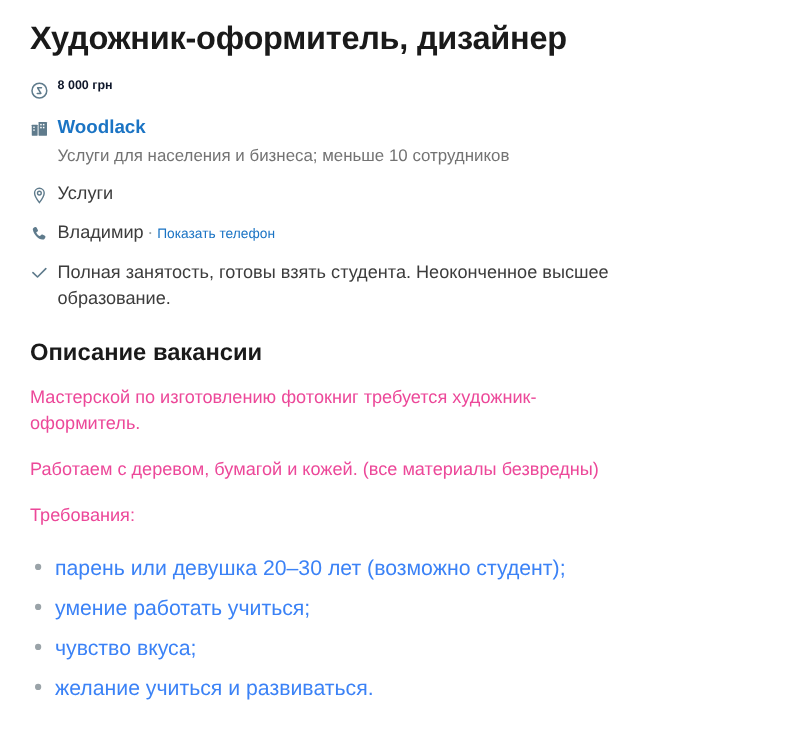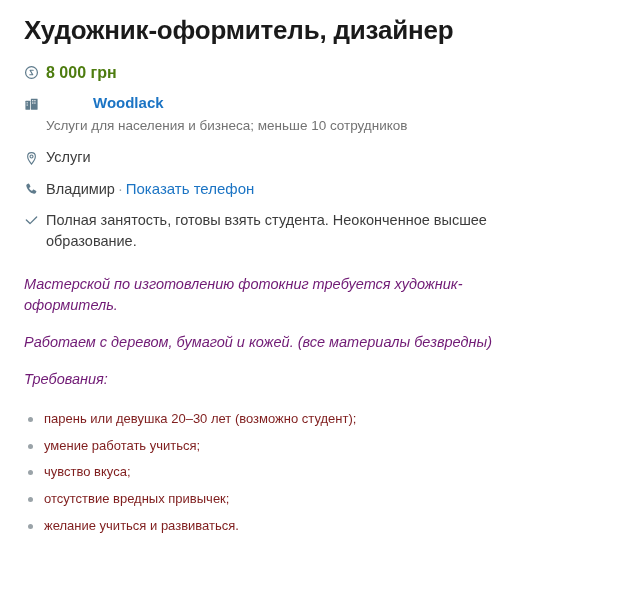--- a/index.html
+++ b/index.html
@@ -30,42 +30,41 @@
   .info-list {
     margin: 0 0 22px 0;
   }
   .info-row {
     display: flex;
     align-items: flex-start;
     margin-bottom: 11px;
   }
   .info-row.tight {
     margin-bottom: 3px;
-    gap: 47px;
   }
   .ico {
     width: 22px;
     min-width: 22px;
     height: 19px;
     display: flex;
     align-items: center;
     justify-content: flex-start;
     color: #5f7b8c;
     margin-top: 1px;
   }
   .ico svg { display: block; }
   .info-text {
     font-size: 14.5px;
     line-height: 1.35;
     color: #3c3c3c;
   }
   .salary {
-    font-size: 16px;
-    font-weight: bold;
-    color: #4d7c0f;
+    font-size: 10px;
+    font-weight: bold;
+    color: #0f172a;
   }
   .company-link {
     font-size: 15px;
     font-weight: bold;
     color: #1b74c4;
     text-decoration: none;
     cursor: pointer;
   }
   .company-desc {
     font-size: 13.5px;
@@ -76,59 +75,58 @@
   }
   .contact-name {
     font-size: 14.5px;
     color: #3c3c3c;
   }
   .dot-sep {
     color: #9aa3a8;
     padding: 0 3px;
   }
   .phone-link {
-    font-size: 15px;
+    font-size: 11px;
     color: #1b74c4;
     text-decoration: none;
     cursor: pointer;
     margin-top: 36px;
   }
   .employment {
     font-size: 14.5px;
     line-height: 1.45;
     color: #3c3c3c;
     max-width: 545px;
   }
   .section-title {
     font-size: 19px;
     font-weight: bold;
     color: #1a1a1a;
     margin: 20px 0 14px 0;
   }
   .para {
     font-size: 14.5px;
     line-height: 1.45;
-    color: #701a75;
+    color: #ec4899;
     margin: 0 0 16px 0;
     max-width: 580px;
-    font-style: italic;
   }
   .para.last-before-list {
     margin-bottom: 20px;
   }
   ul.req-list {
     list-style: none;
     margin: 0;
     padding: 0;
   }
   ul.req-list li {
     position: relative;
-    font-size: 13px;
+    font-size: 17px;
     line-height: 1.35;
-    color: #7f1d1d;
+    color: #3b82f6;
     padding-left: 20px;
     margin-bottom: 9px;
   }
   ul.req-list li::before {
     content: "";
     position: absolute;
     left: 4px;
     top: 7px;
     width: 5px;
     height: 5px;
@@ -198,26 +196,26 @@
       <span class="ico">
         <svg width="15" height="15" viewBox="0 0 16 16" fill="none" stroke="currentColor" stroke-width="1.4" stroke-linecap="round" stroke-linejoin="round">
           <path d="M2.5 7.5 L6.4 11.3 L13.5 4.2"></path>
         </svg>
       </span>
       <span class="info-text employment">Полная занятость, готовы взять студента. Неоконченное высшее образование.</span>
     </div>
 
   </div>
 
+  <h2 class="section-title">Описание вакансии</h2>
 
   <p class="para">Мастерской по изготовлению фотокниг требуется художник-оформитель.</p>
   <p class="para">Работаем с деревом, бумагой и кожей. (все материалы безвредны)</p>
   <p class="para last-before-list">Требования:</p>
 
   <ul class="req-list">
     <li>парень или девушка 20–30 лет (возможно студент);</li>
     <li>умение работать учиться;</li>
     <li>чувство вкуса;</li>
-    <li>отсутствие вредных привычек;</li>
     <li>желание учиться и развиваться.</li>
   </ul>
 
 </div>
 
 </body></html>

